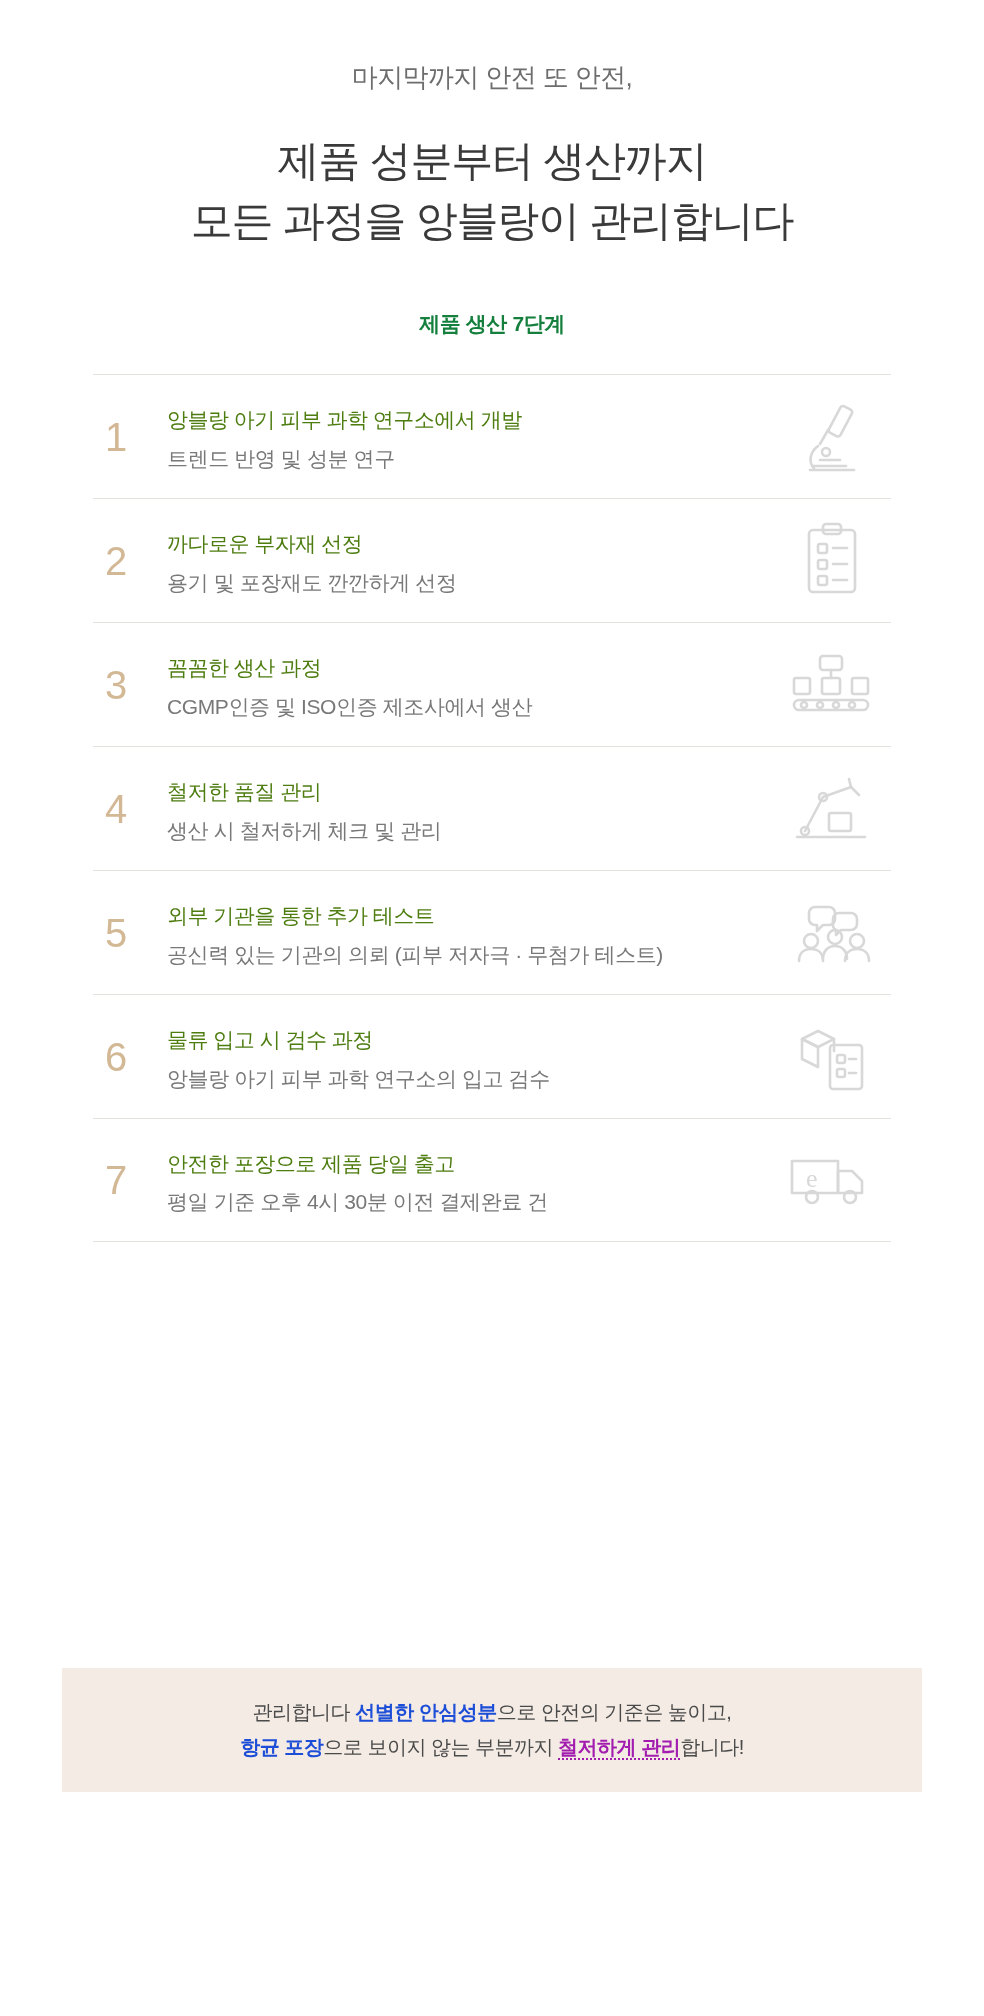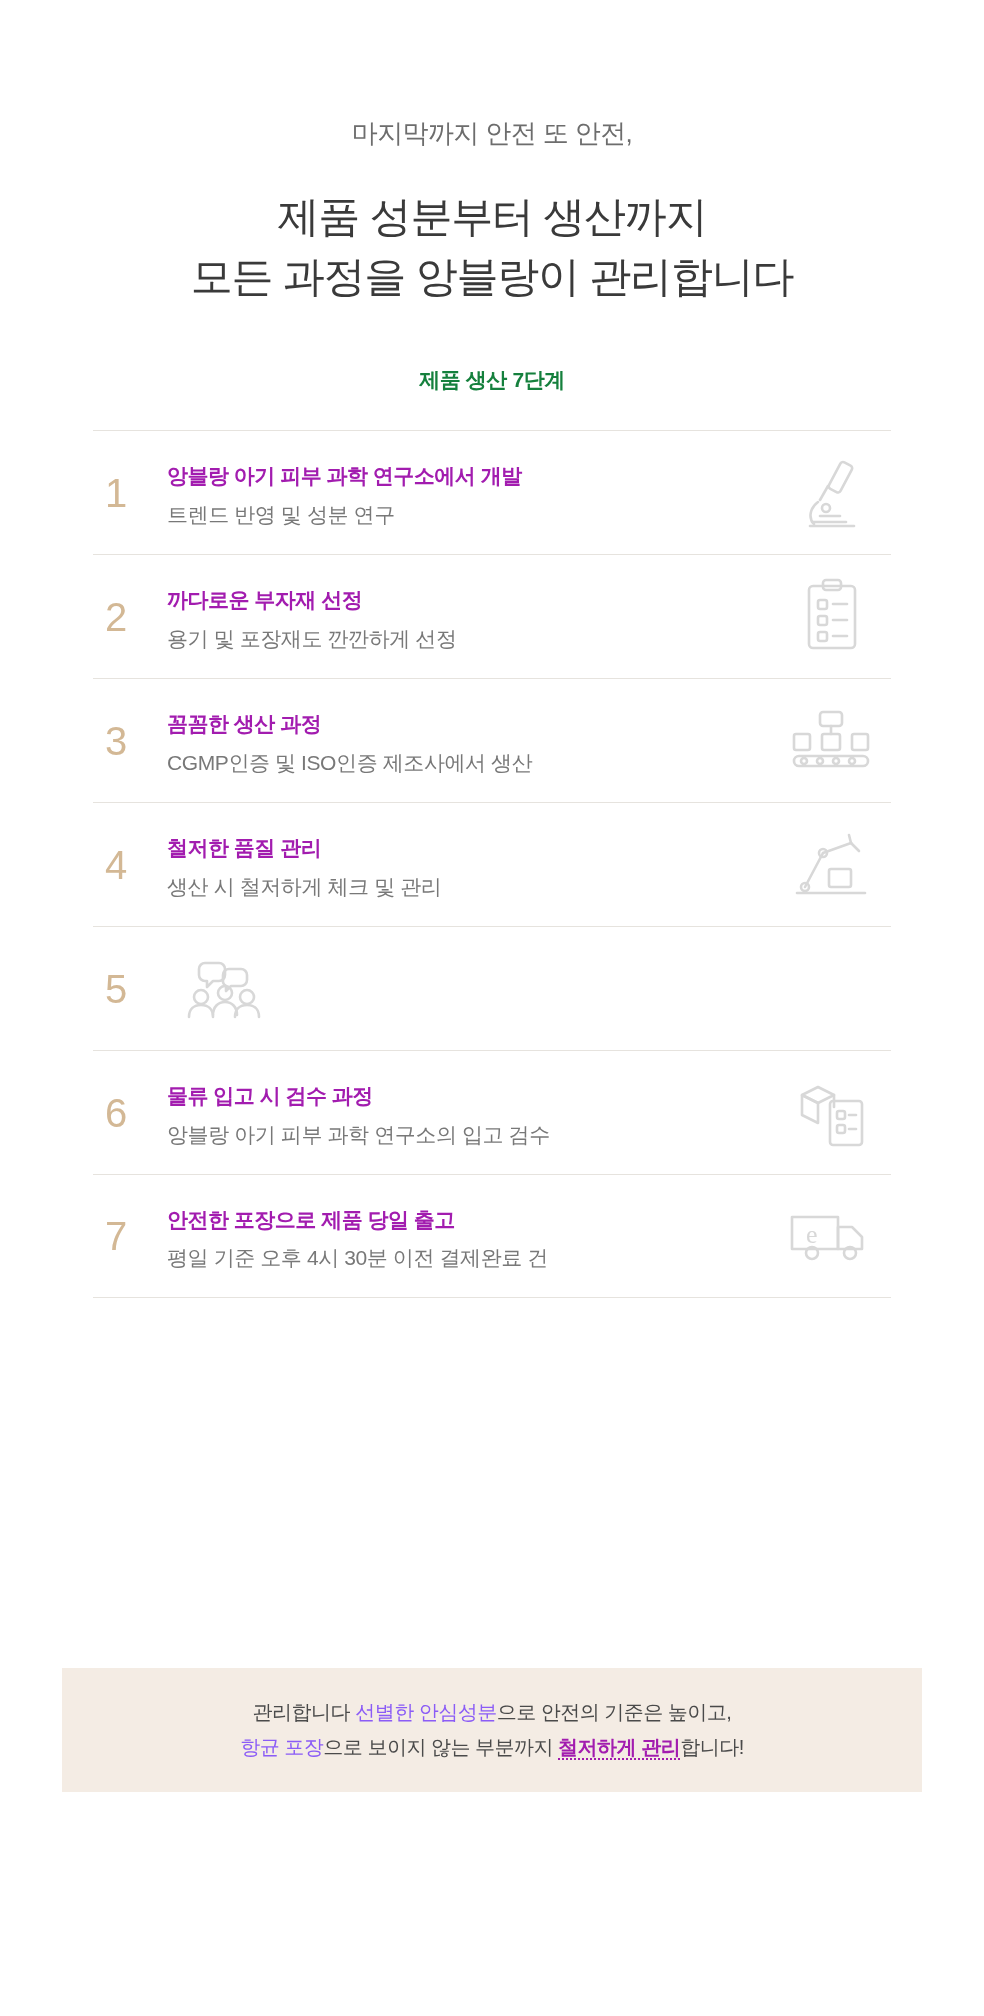--- a/index.html
+++ b/index.html
@@ -14,21 +14,21 @@
   .page {
     position: relative;
     width: 984px;
     height: 2016px;
     overflow: hidden;
     background: #ffffff;
   }
 
   
   .header {
-    padding-top: 116px;
+    padding-top: 60px;
     text-align: center;
   }
   .eyebrow {
     font-size: 26px;
     color: #6d6d6d;
     letter-spacing: -0.6px;
     font-weight: 400;
   }
   .headline {
     margin-top: 36px;
@@ -74,22 +74,22 @@
     padding-left: 8px;
     line-height: 1;
     font-family: "Liberation Sans", sans-serif;
   }
   .step-text {
     flex: 1 1 auto;
     padding-right: 16px;
   }
   .step-title {
     font-size: 21px;
-    font-weight: 700;
-    color: #a21caf;
+    font-weight: 400;
+    color: #4d7c0f;
     letter-spacing: -0.5px;
     line-height: 1.3;
     margin-top: 6px;
   }
   .step-desc {
     margin-top: 11px;
     font-size: 21px;
     color: #787878;
     letter-spacing: -0.4px;
     line-height: 1.35;
@@ -119,21 +119,21 @@
     justify-content: center;
     text-align: center;
   }
   .banner-line {
     font-size: 20px;
     color: #4a4a4a;
     letter-spacing: -0.5px;
     line-height: 1.75;
     font-weight: 400;
   }
-  .banner-line b { font-weight: 400; color: #8b5cf6; }
+  .banner-line b { font-weight: 700; color: #1d4ed8; }
   .dotted {
     font-weight: 700;
     color: #a21caf;
     text-decoration: underline;
     text-decoration-style: dotted;
     text-underline-offset: 4px;
     text-decoration-thickness: 2px;
   }
 </style>
 </head>
@@ -229,20 +229,24 @@
           <circle cx="16" cy="58" r="4"></circle>
           <rect x="40" y="40" width="22" height="18" rx="2"></rect>
           <line x1="8" y1="64" x2="76" y2="64"></line>
           <path d="M62 14 l-2 -8"></path>
         </svg>
       </div>
     </div>
 
     <div class="step">
       <div class="step-num">5</div>
+      <div class="step-text">
+        <div class="step-title">외부 기관을 통한 추가 테스트</div>
+        <div class="step-desc">공신력 있는 기관의 의뢰 (피부 저자극 · 무첨가 테스트)</div>
+      </div>
       <div class="step-icon">
         <svg width="86" height="72" viewBox="0 0 86 72" fill="none" stroke="#d8d8d8" stroke-width="2.6" stroke-linecap="round" stroke-linejoin="round">
           <path d="M26 10 h14 a6 6 0 0 1 6 6 v6 a6 6 0 0 1 -6 6 h-6 l-6 6 v-6 h-2 a6 6 0 0 1 -6 -6 v-6 a6 6 0 0 1 6 -6 z"></path>
           <path d="M50 16 h12 a6 6 0 0 1 6 6 v5 a6 6 0 0 1 -6 6 h-10 l-5 5 v-5 a6 6 0 0 1 -3 -6 v-5 a6 6 0 0 1 6 -6 z"></path>
           <circle cx="22" cy="44" r="7"></circle>
           <path d="M10 64 c0 -8 5 -12 12 -12 s12 4 12 12"></path>
           <circle cx="46" cy="40" r="7"></circle>
           <path d="M34 62 c0 -8 5 -13 12 -13 s12 5 12 13"></path>
           <circle cx="68" cy="44" r="7"></circle>
           <path d="M56 64 c0 -8 5 -12 12 -12 s12 4 12 12"></path>

